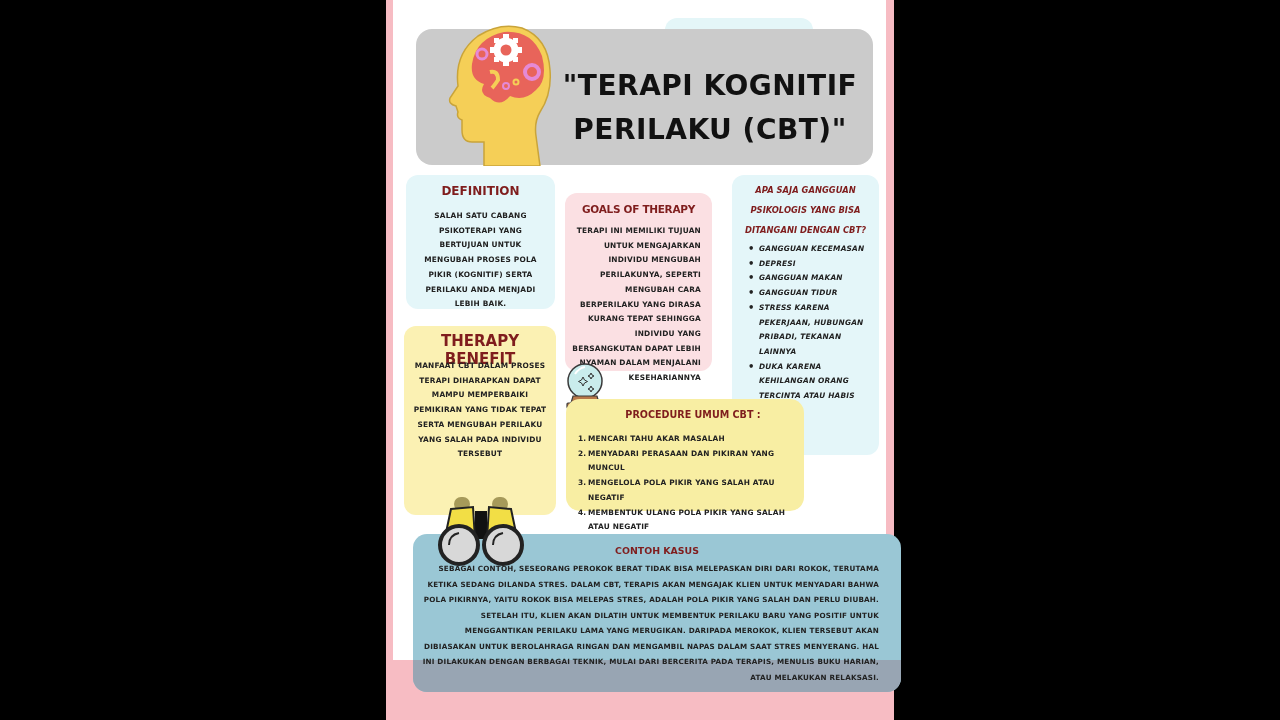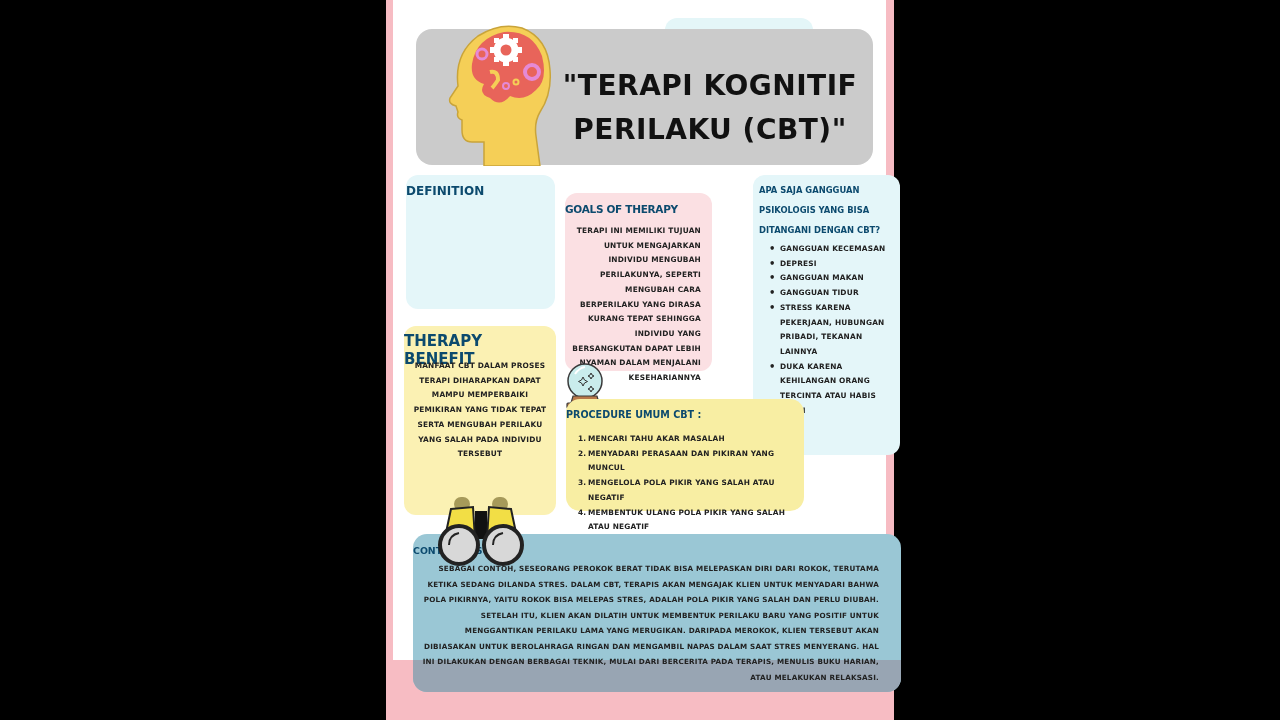--- a/index.html
+++ b/index.html
@@ -18,44 +18,44 @@
   .title-box { left:416px; top:29px; width:457px; height:136px; background:#cbcbcb; border-radius:16px; }
   .title-text {
     position:absolute; left:560px; top:64px; width:300px; text-align:center;
     font-weight:bold; font-size:28px; line-height:44px; letter-spacing:0.5px; color:#111;
     font-family:"DejaVu Sans", sans-serif;
   }
   .head-icon { position:absolute; left:444px; top:20px; width:110px; height:146px; }
 
   .def-box { left:406px; top:175px; width:149px; height:134px; background:#e4f6f9; }
   .goals-box { left:565px; top:193px; width:147px; height:178px; background:#fbe0e3;padding-left:32px; }
-  .apa-box { left:753px; top:175px; width:147px; height:280px; background:#e4f6f9; }
+  .apa-box { left:732px; top:175px; width:147px; height:280px; background:#e4f6f9;font-style:italic; }
   .benefit-box { left:404px; top:326px; width:152px; height:189px; background:#fbf1b3; }
   .proc-box { left:566px; top:399px; width:238px; height:112px; background:#f8eea3; border-radius:14px; }
   .kasus-box { left:407px; top:534px; width:488px; height:158px; background:#9ac7d5; border-radius:14px; overflow:hidden;margin-left:6px; }
   .kasus-shade { position:absolute; left:0; top:126px; width:100%; height:40px; background:#98a5b3; }
 
-  .hd { font-weight:bold; color:#0c4a6e; text-align:left; font-family:"DejaVu Sans", sans-serif; }
+  .hd { font-weight:bold; color:#7f1d1d; text-align:center; font-family:"DejaVu Sans", sans-serif; }
   .sc { font-size:7.4px; line-height:14.7px; color:#222; text-transform:uppercase; font-weight:bold; letter-spacing:0.2px; font-family:"DejaVu Sans", sans-serif; }
 
   .def-title { position:absolute; left:0; top:9px; width:100%; font-size:12px; }
   .def-text { position:absolute; left:12px; top:34px; width:125px; text-align:center; }
 
   .goals-title { position:absolute; left:0; top:10px; width:100%; font-size:10.5px; letter-spacing:-0.3px; }
   .goals-text { position:absolute; left:1px; top:31px; width:135px; text-align:right; }
 
   .apa-title { position:absolute; left:6px; top:5px; width:135px; font-size:8.4px; line-height:20px; }
   .apa-list { position:absolute; left:14px; top:67px; width:130px; margin:0; padding:0; list-style:none; }
   .apa-list li { position:relative; padding-left:13px; }
   .apa-list li::before { content:"•"; position:absolute; left:2px; top:0; font-size:10px; line-height:14.7px; color:#222; }
 
   .benefit-title { position:absolute; left:0; top:6px; width:100%; font-size:15px; }
   .benefit-text { position:absolute; left:6px; top:33px; width:140px; text-align:center; }
 
-  .proc-title { position:absolute; left:0; top:10px; width:100%; font-size:9.6px; }
+  .proc-title { position:absolute; left:0; top:10px; width:100%; font-size:9.6px;padding-left:8px; }
   .proc-list { position:absolute; left:12px; top:33px; width:222px; margin:0; padding:0; list-style:none; }
   .proc-list li { display:flex; }
   .proc-num { width:10px; flex:none; }
 
   .kasus-title { position:absolute; left:0; top:11px; width:100%; font-size:9.4px; }
   .kasus-text { position:absolute; left:6px; top:27px; width:460px; text-align:right; font-size:7.2px; line-height:15.5px; }
 
   .crystal-icon { position:absolute; left:563px; top:362px; width:44px; height:48px; }
   .binoc-icon { position:absolute; left:437px; top:495px; width:88px; height:72px; }
 </style>
@@ -90,20 +90,21 @@
   <circle cx="72" cy="62" r="2.5" fill="none" stroke="#f5cf57" stroke-width="2"></circle>
   <path d="M46 52 Q54 50 54 60 Q50 66 48 68" fill="none" stroke="#f5cf57" stroke-width="4"></path>
 </svg>
 <div class="title-text">
   <div>"TERAPI KOGNITIF</div>
   <div>PERILAKU (CBT)"</div>
 </div>
 
 <div class="box def-box">
   <div class="hd def-title">DEFINITION</div>
+  <div class="sc def-text">Salah satu cabang psikoterapi yang bertujuan untuk mengubah proses pola pikir (kognitif) serta perilaku anda menjadi lebih baik.</div>
 </div>
 
 <div class="box goals-box">
   <div class="hd goals-title">GOALS OF THERAPY</div>
   <div class="sc goals-text">Terapi ini memiliki tujuan untuk mengajarkan individu mengubah perilakunya, seperti mengubah cara berperilaku yang dirasa kurang tepat sehingga individu yang bersangkutan dapat lebih nyaman dalam menjalani kesehariannya</div>
 </div>
 
 <div class="box apa-box">
   <div class="hd apa-title">APA SAJA GANGGUAN PSIKOLOGIS YANG BISA DITANGANI DENGAN CBT?</div>
   <ul class="sc apa-list">

